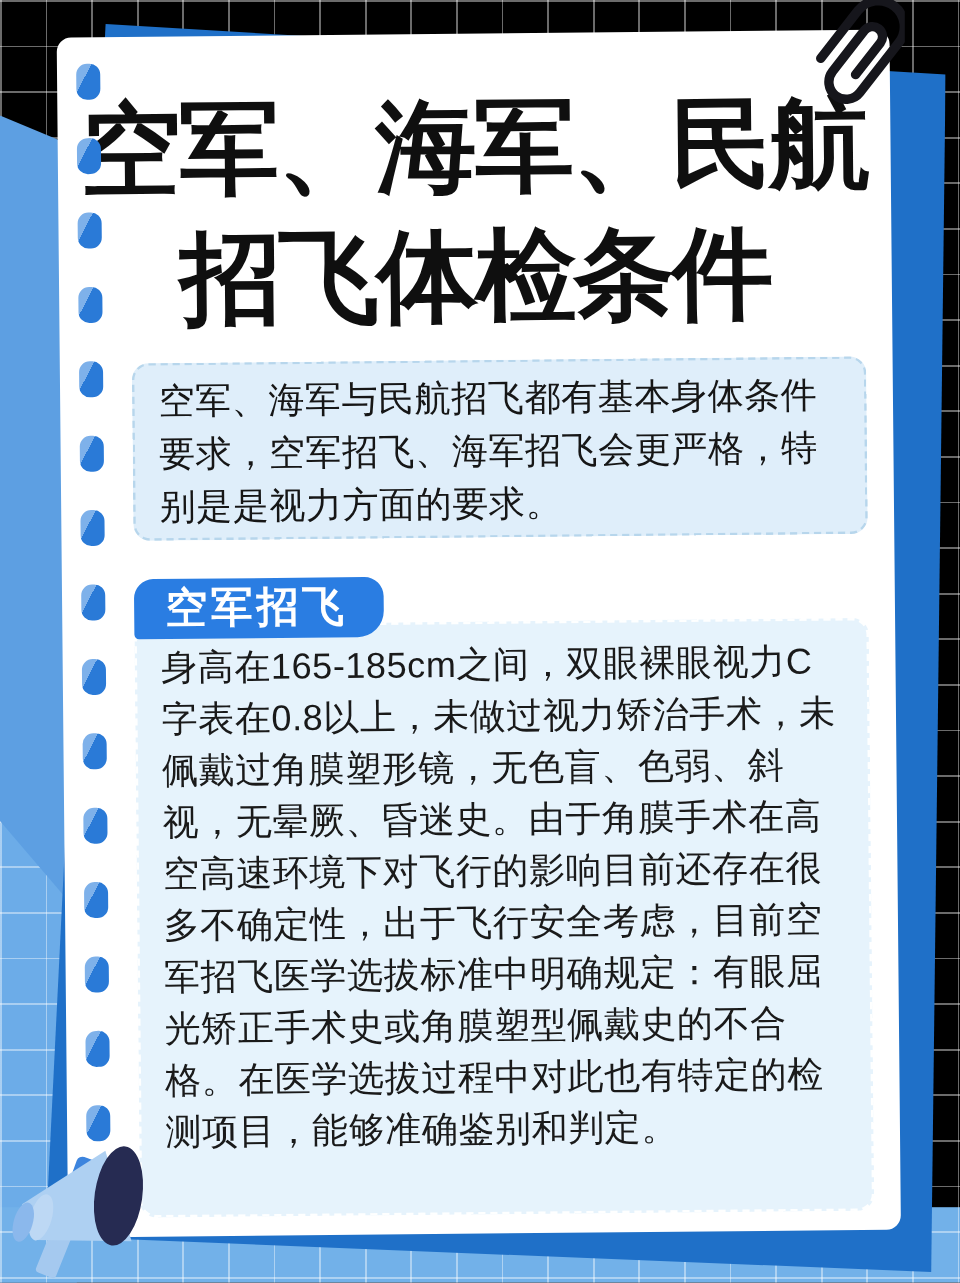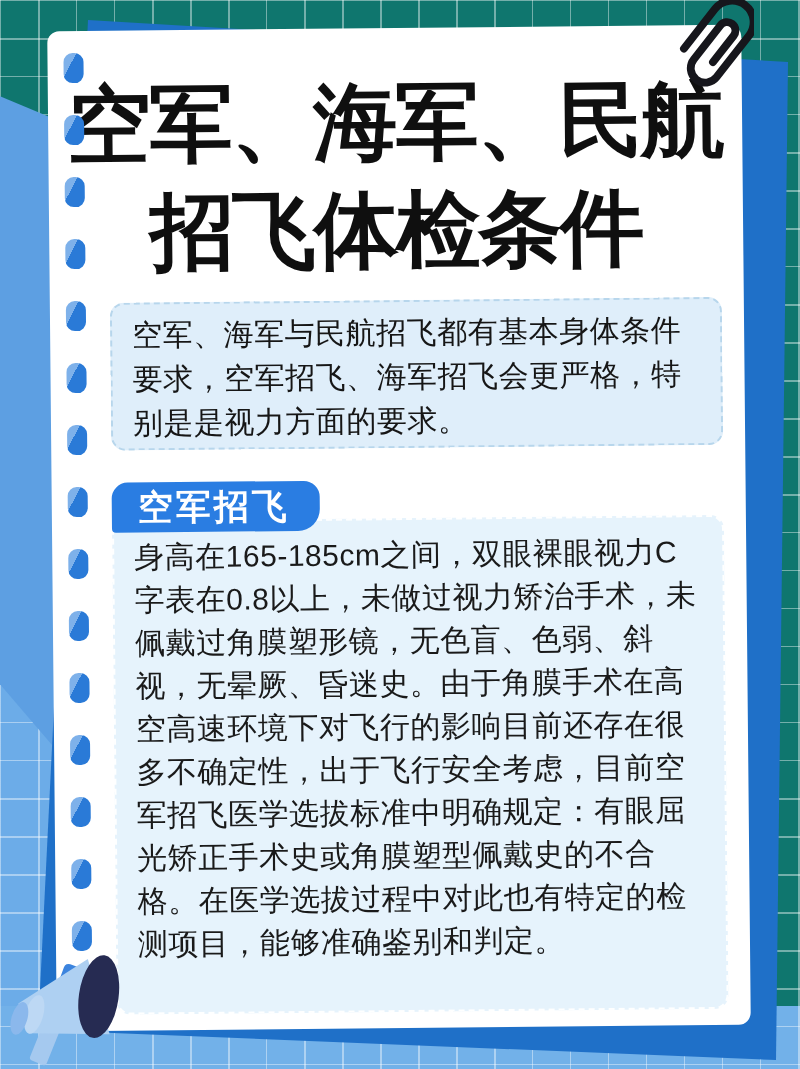--- a/index.html
+++ b/index.html
@@ -1,17 +1,17 @@
 <!DOCTYPE html>
 <html><head>
 <meta charset="utf-8">
 <style>
   html,body{margin:0;padding:0;}
   body{width:800px;height:1069px;overflow:hidden;font-family:"Liberation Sans","DejaVu Sans",sans-serif;}
-  .stage{position:relative;width:800px;height:1069px;overflow:hidden;background:#0f766e;}
+  .stage{position:relative;width:800px;height:1069px;overflow:hidden;background:#000000;}
 
   
   .bg-left-low{position:absolute;left:0;top:660px;width:64px;height:409px;background:#6cace8;}
   .bg-bottom{position:absolute;left:0;top:1006px;width:800px;height:63px;background:#72b1e9;}
   .bg-grid{position:absolute;inset:0;pointer-events:none;
     background-image:
       repeating-linear-gradient(to right, rgba(255,255,255,.42) 0 1.5px, transparent 1.5px 38px),
       repeating-linear-gradient(to bottom, rgba(255,255,255,.42) 0 1.5px, transparent 1.5px 38px);}
   .bg-left-mid{position:absolute;left:0;top:0;width:64px;height:1069px;background:#5d9fe2;
     clip-path:polygon(0 9%, 100% 11.5%, 100% 71%, 0 64%);}

